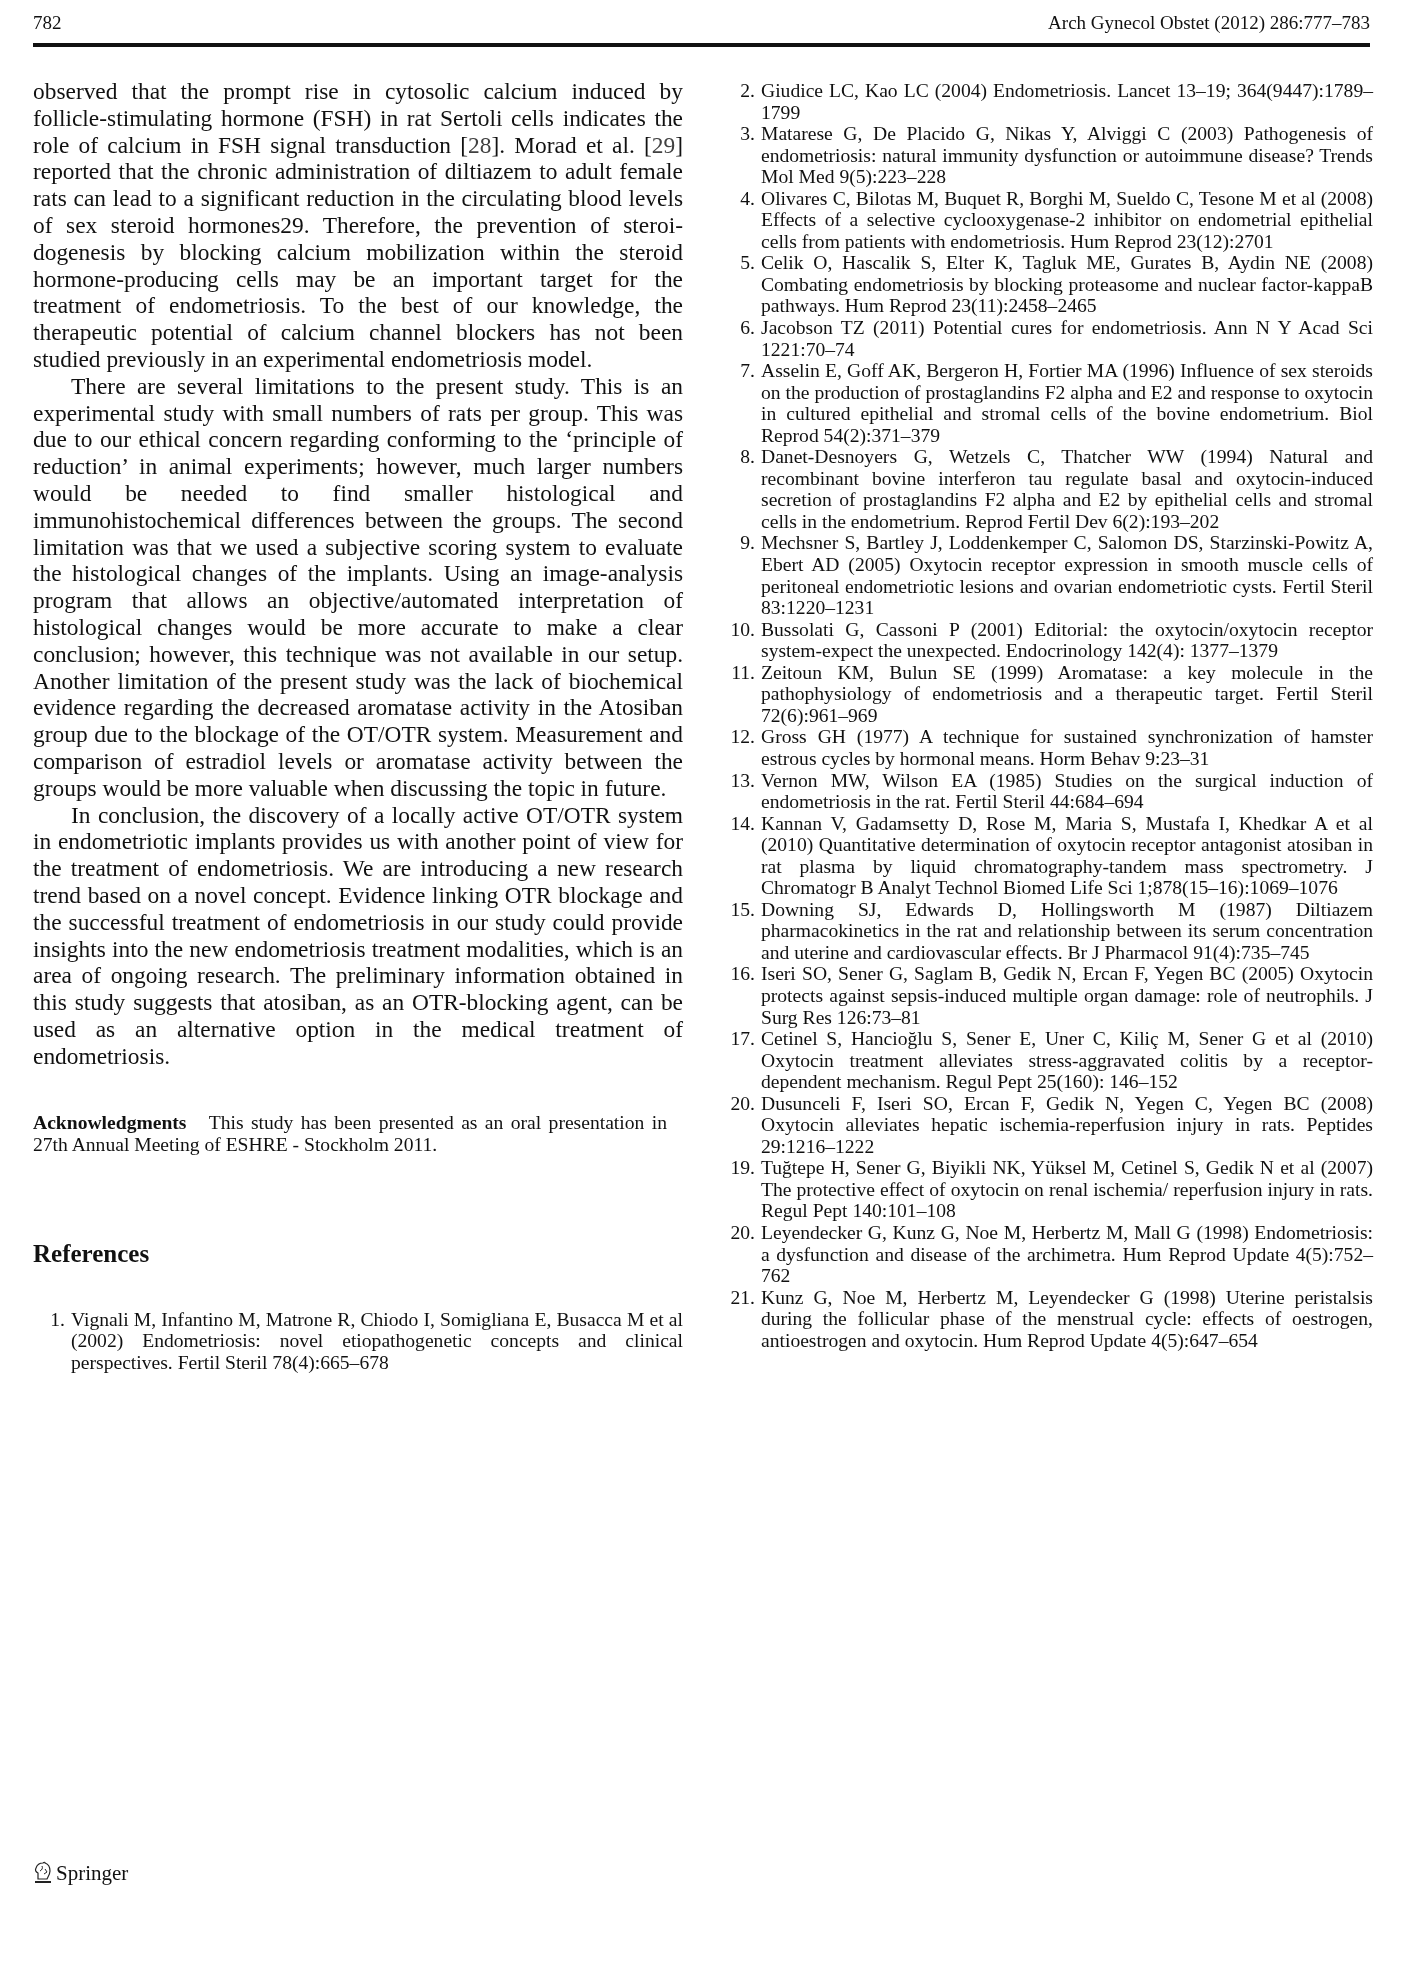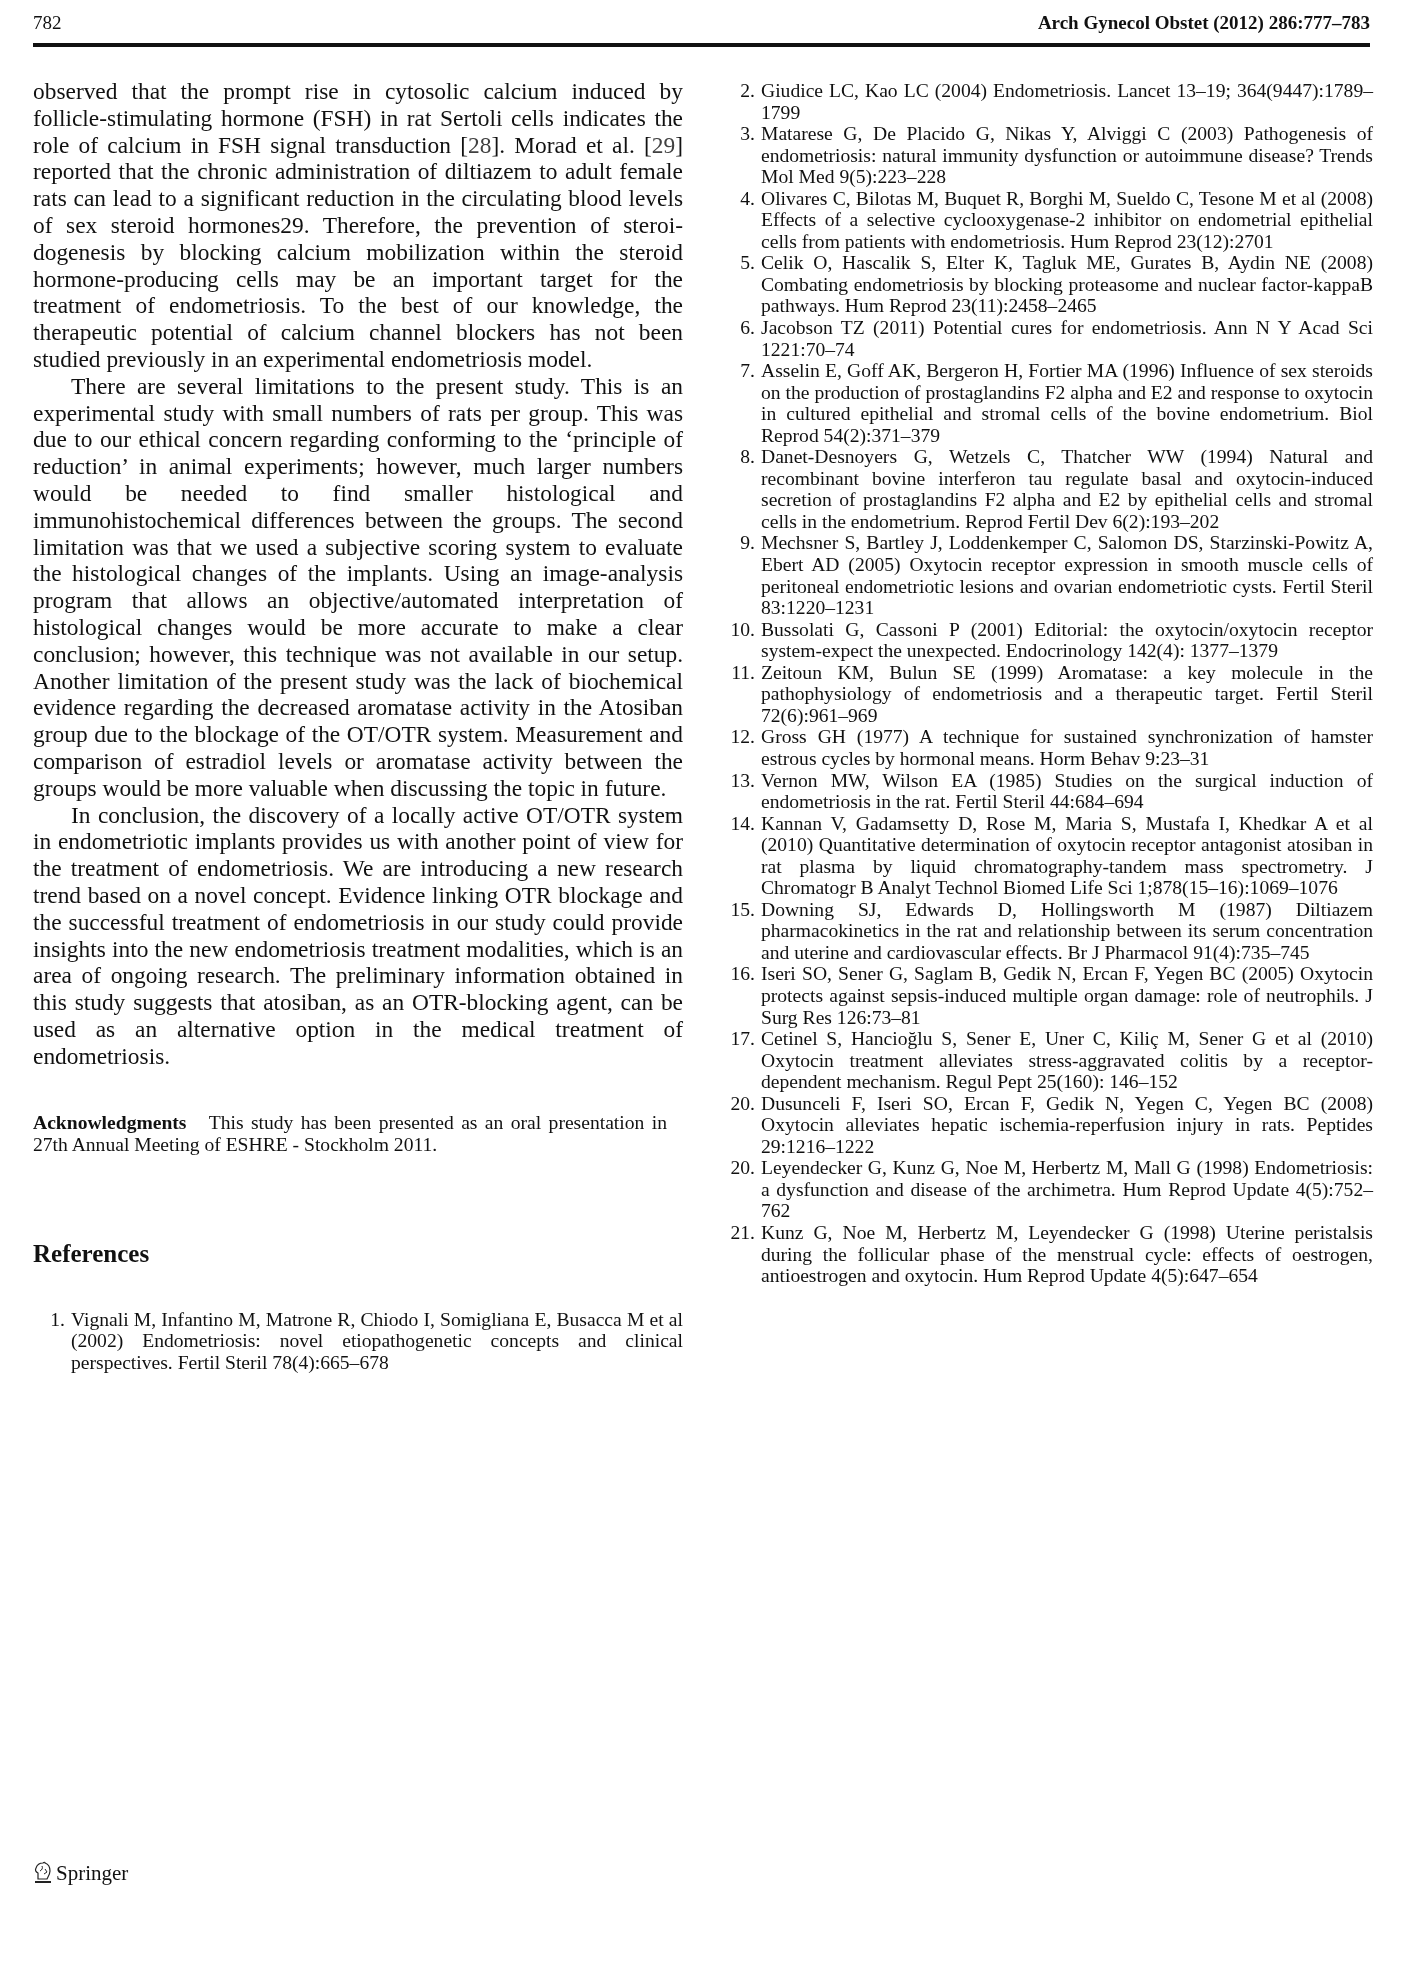--- a/index.html
+++ b/index.html
@@ -1,21 +1,21 @@
 <!DOCTYPE html>
 <html><head>
 <meta charset="utf-8">
 <style>
   html, body { margin: 0; padding: 0; background: #ffffff; }
   body { width: 1403px; height: 1971px; position: relative; overflow: hidden;
          font-family: "Liberation Serif", "DejaVu Serif", serif; color: #111; }
   .header { position: absolute; left: 33px; right: 33px; top: 10px; height: 36px;
             font-size: 19px; }
   .header .pgnum { position: absolute; left: 0; top: 2px; }
-  .header .journal { position: absolute; right: 0; top: 2px; font-weight: bold; }
+  .header .journal { position: absolute; right: 0; top: 2px; }
   .rule { position: absolute; left: 33px; right: 33px; top: 43px; height: 4px; background: #111; }
 
   .col-left { position: absolute; left: 33px; top: 78px; width: 650px; }
   .col-right { position: absolute; left: 723px; top: 80px; width: 650px; }
 
   .body-para { font-size: 23.4px; line-height: 26.8px; text-align: justify;
                margin: 0; hyphens: manual; }
   .body-para.indent { text-indent: 38px; }
   .cite { color: #404040; }
 
@@ -70,20 +70,21 @@
       <li class="ref-item"><span class="ref-num">9.</span><span>Mechsner S, Bartley J, Loddenkemper C, Salomon DS, Starzin­ski-Powitz A, Ebert AD (2005) Oxytocin receptor expression in smooth muscle cells of peritoneal endometriotic lesions and ovarian endometriotic cysts. Fertil Steril 83:1220–1231</span></li>
       <li class="ref-item"><span class="ref-num">10.</span><span>Bussolati G, Cassoni P (2001) Editorial: the oxytocin/oxytocin receptor system-expect the unexpected. Endocrinology 142(4): 1377–1379</span></li>
       <li class="ref-item"><span class="ref-num">11.</span><span>Zeitoun KM, Bulun SE (1999) Aromatase: a key molecule in the pathophysiology of endometriosis and a therapeutic target. Fertil Steril 72(6):961–969</span></li>
       <li class="ref-item"><span class="ref-num">12.</span><span>Gross GH (1977) A technique for sustained synchronization of hamster estrous cycles by hormonal means. Horm Behav 9:23–31</span></li>
       <li class="ref-item"><span class="ref-num">13.</span><span>Vernon MW, Wilson EA (1985) Studies on the surgical induction of endometriosis in the rat. Fertil Steril 44:684–694</span></li>
       <li class="ref-item"><span class="ref-num">14.</span><span>Kannan V, Gadamsetty D, Rose M, Maria S, Mustafa I, Khedkar A et al (2010) Quantitative determination of oxytocin receptor antagonist atosiban in rat plasma by liquid chromatography-tan­dem mass spectrometry. J Chromatogr B Analyt Technol Biomed Life Sci 1;878(15–16):1069–1076</span></li>
       <li class="ref-item"><span class="ref-num">15.</span><span>Downing SJ, Edwards D, Hollingsworth M (1987) Diltiazem pharmacokinetics in the rat and relationship between its serum concentration and uterine and cardiovascular effects. Br J Phar­macol 91(4):735–745</span></li>
       <li class="ref-item"><span class="ref-num">16.</span><span>Iseri SO, Sener G, Saglam B, Gedik N, Ercan F, Yegen BC (2005) Oxytocin protects against sepsis-induced multiple organ damage: role of neutrophils. J Surg Res 126:73–81</span></li>
       <li class="ref-item"><span class="ref-num">17.</span><span>Cetinel S, Hancioğlu S, Sener E, Uner C, Kiliç M, Sener G et al (2010) Oxytocin treatment alleviates stress-aggravated colitis by a receptor-dependent mechanism. Regul Pept 25(160): 146–152</span></li>
       <li class="ref-item"><span class="ref-num">20.</span><span>Dusunceli F, Iseri SO, Ercan F, Gedik N, Yegen C, Yegen BC (2008) Oxytocin alleviates hepatic ischemia-reperfusion injury in rats. Peptides 29:1216–1222</span></li>
+      <li class="ref-item"><span class="ref-num">19.</span><span>Tuğtepe H, Sener G, Biyikli NK, Yüksel M, Cetinel S, Gedik N et al (2007) The protective effect of oxytocin on renal ischemia/ reperfusion injury in rats. Regul Pept 140:101–108</span></li>
       <li class="ref-item"><span class="ref-num">20.</span><span>Leyendecker G, Kunz G, Noe M, Herbertz M, Mall G (1998) Endometriosis: a dysfunction and disease of the archimetra. Hum Reprod Update 4(5):752–762</span></li>
       <li class="ref-item"><span class="ref-num">21.</span><span>Kunz G, Noe M, Herbertz M, Leyendecker G (1998) Uterine peristalsis during the follicular phase of the menstrual cycle: effects of oestrogen, antioestrogen and oxytocin. Hum Reprod Update 4(5):647–654</span></li>
     </ol>
 </div>
 
 <div class="footer">
   <svg class="springer-icon" viewBox="0 0 20 26">
     <path d="M5 19 L5 13 C3 12 2 10 3 8 C4 5 7 3 10 3 C11 2 12 2 12 3 C15 4 17 7 17 11 C17 14 15 17 14 19 Z" fill="none" stroke="#222" stroke-width="1.2"></path>
     <path d="M9 6 C10 8 9 10 7 11" fill="none" stroke="#222" stroke-width="1"></path>
     <path d="M12 9 L14 12 L11 14" fill="none" stroke="#222" stroke-width="1"></path>

